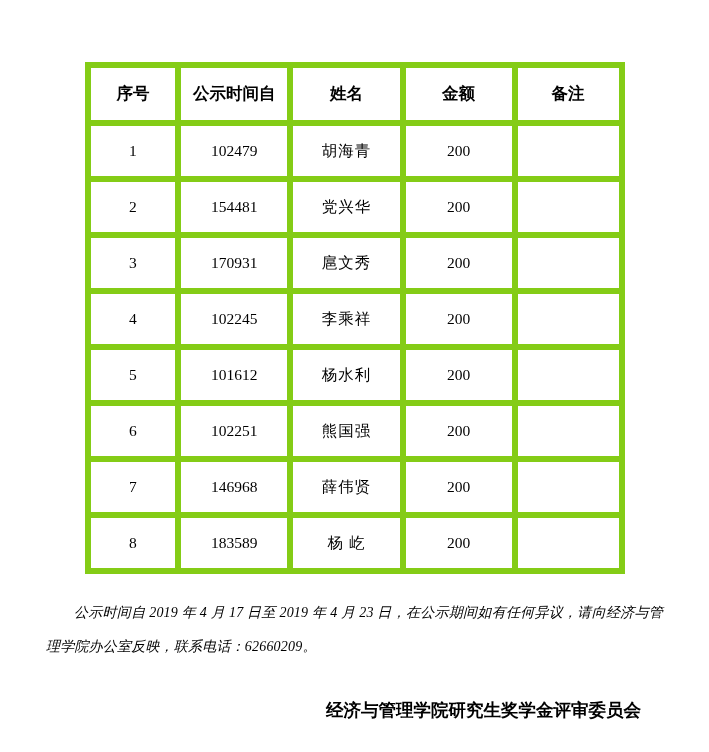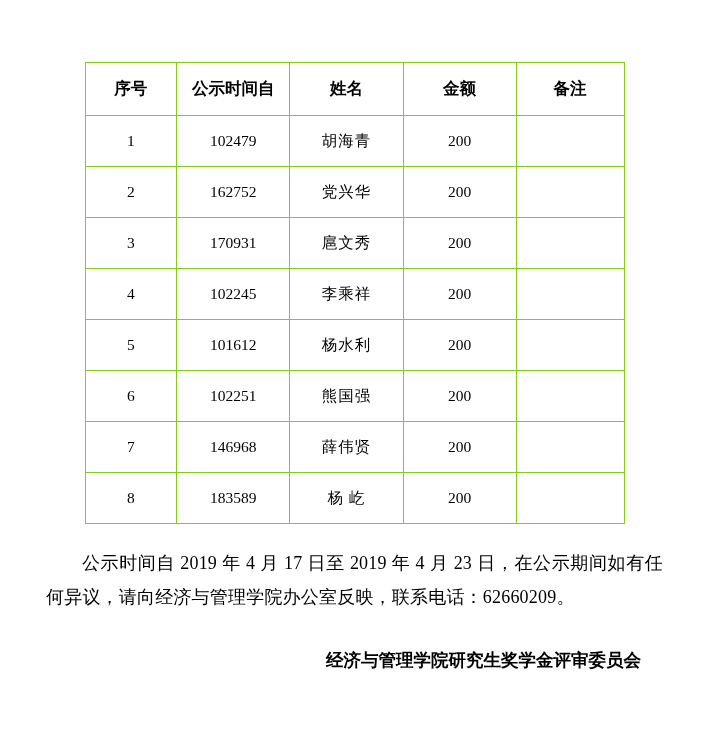--- a/index.html
+++ b/index.html
@@ -37,21 +37,21 @@
     display: flex;
     justify-content: center;
   }
   table.fee-table {
     border-collapse: collapse;
     width: 540px;
     table-layout: fixed;
   }
   table.fee-table th,
   table.fee-table td {
-    border: 1px solid #84cc16;
+    border: 6px solid #84cc16;
     text-align: center;
     font-size: 15.5px;
     height: 40px;
     padding: 5px;
     font-weight: normal;
   }
   table.fee-table thead th {
     font-weight: bold;
     font-size: 16.5px;
     height: 42px;
@@ -59,26 +59,27 @@
   col.c-seq    { width: 17%; }
   col.c-id     { width: 21%; }
   col.c-name   { width: 21%; }
   col.c-amount { width: 21%; }
   col.c-note   { width: 20%; }
   .cell-name {
     letter-spacing: 1px;
   }
   .after {
     margin-top: 22px;
-    font-size: 18px;
+    font-size: 14px;
     line-height: 34px;
     text-align: justify;
     text-justify: inter-ideograph;
     text-indent: 2em;
     letter-spacing: 0.2px;
+    font-style: italic;
   }
   .after p {
     margin: 0;
   }
   .signature {
     margin-top: 30px;
     text-align: right;
     padding-right: 22px;
     font-weight: bold;
     font-size: 17.5px;
@@ -115,21 +116,21 @@
       <tbody>
         <tr>
           <td>1</td>
           <td>102479</td>
           <td class="cell-name">胡海青</td>
           <td>200</td>
           <td></td>
         </tr>
         <tr>
           <td>2</td>
-          <td>162752</td>
+          <td>154481</td>
           <td class="cell-name">党兴华</td>
           <td>200</td>
           <td></td>
         </tr>
         <tr>
           <td>3</td>
           <td>170931</td>
           <td class="cell-name">扈文秀</td>
           <td>200</td>
           <td></td>

